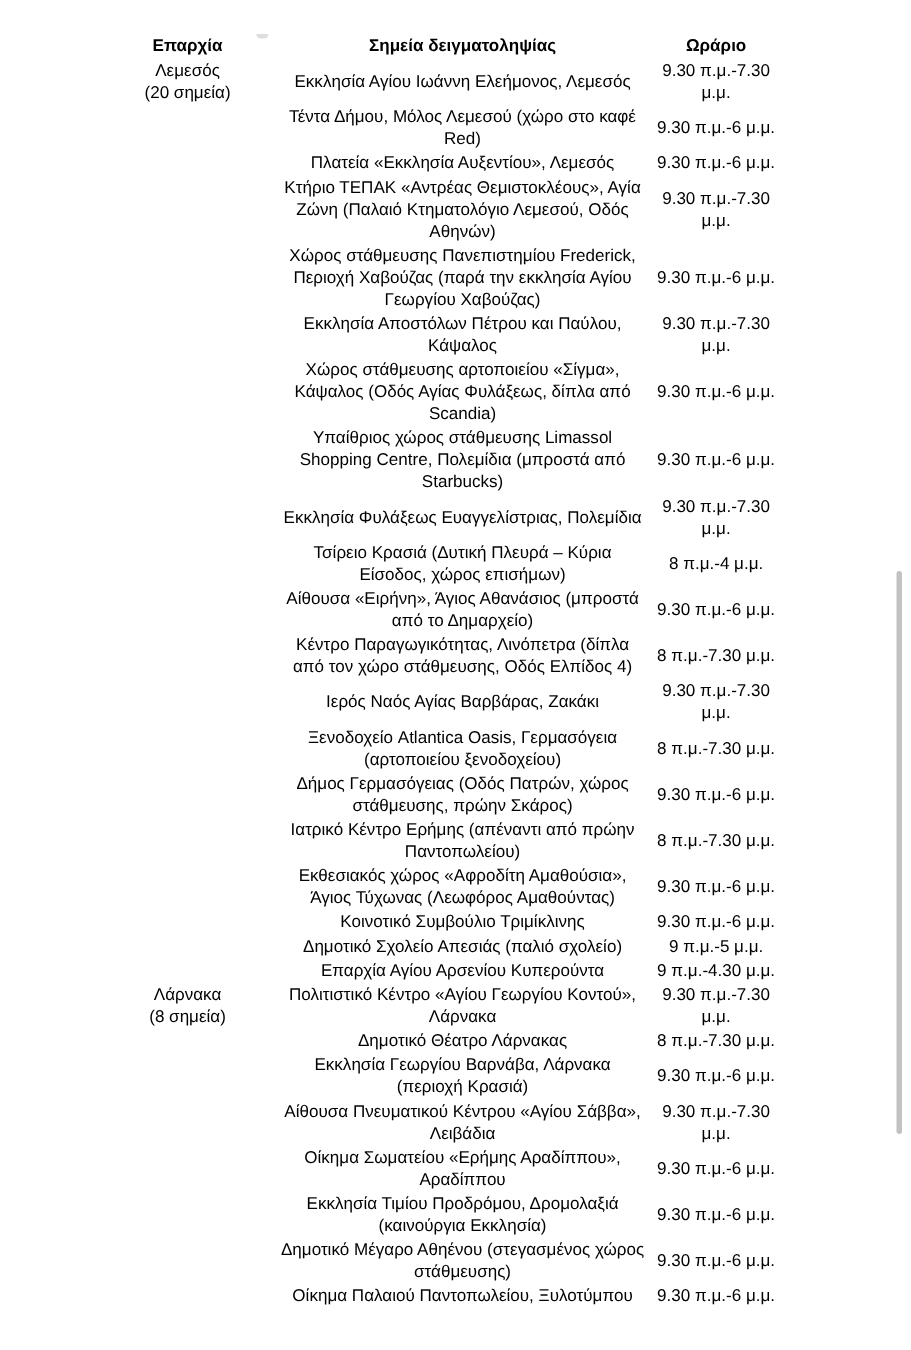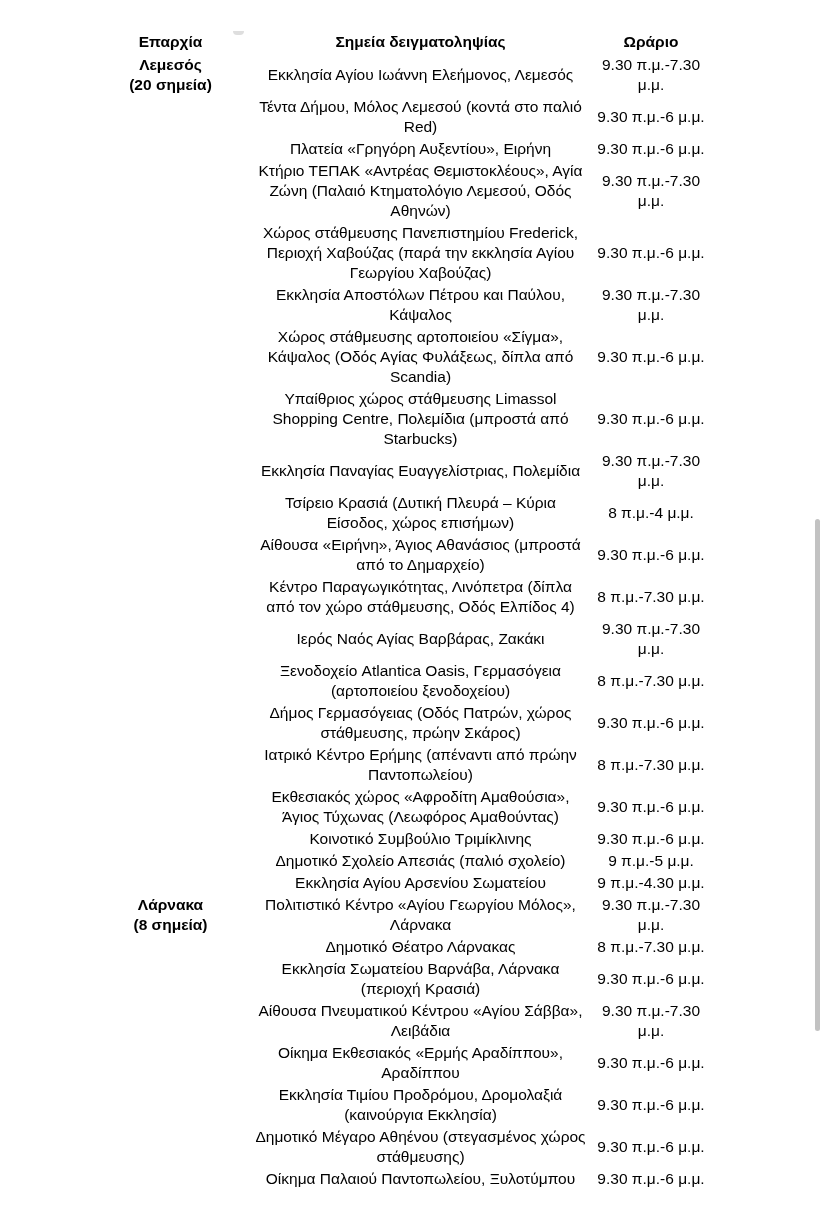--- a/index.html
+++ b/index.html
@@ -42,21 +42,21 @@
     padding: 1px 0;
     vertical-align: middle;
     word-wrap: break-word;
   }
   thead th {
     font-weight: 700;
     padding-bottom: 2px;
   }
   td.province-cell {
     vertical-align: top;
-    font-weight: 700;
+    font-weight: 400;
   }
   td.site-cell  { padding: 1px 2px; }
   td.hours-cell { padding: 1px 0; }
   .scrollbar-thumb {
     position: absolute;
     left: 815px;
     top: 488px;
     width: 5px;
     height: 512px;
     border-radius: 3px;
@@ -86,25 +86,25 @@
     <tbody id="table-body">
         <tr>
           <td class="province-cell" rowspan="20">
             <div>Λεμεσός</div>
             <div>(20 σημεία)</div>
           </td>
           <td class="site-cell">Εκκλησία Αγίου Ιωάννη Ελεήμονος, Λεμεσός</td>
           <td class="hours-cell">9.30 π.μ.-7.30 μ.μ.</td>
         </tr>
         <tr>
-          <td class="site-cell">Τέντα Δήμου, Μόλος Λεμεσού (κοντά στο παλιό Red)</td>
-          <td class="hours-cell">9.30 π.μ.-6 μ.μ.</td>
-        </tr>
-        <tr>
-          <td class="site-cell">Πλατεία «Γρηγόρη Αυξεντίου», Ειρήνη</td>
+          <td class="site-cell">Τέντα Δήμου, Μόλος Λεμεσού (χώρο στο καφέ Red)</td>
+          <td class="hours-cell">9.30 π.μ.-6 μ.μ.</td>
+        </tr>
+        <tr>
+          <td class="site-cell">Πλατεία «Εκκλησία Αυξεντίου», Λεμεσός</td>
           <td class="hours-cell">9.30 π.μ.-6 μ.μ.</td>
         </tr>
         <tr>
           <td class="site-cell">Κτήριο ΤΕΠΑΚ «Αντρέας Θεμιστοκλέους», Αγία Ζώνη (Παλαιό Κτηματολόγιο Λεμεσού, Οδός Αθηνών)</td>
           <td class="hours-cell">9.30 π.μ.-7.30 μ.μ.</td>
         </tr>
         <tr>
           <td class="site-cell">Χώρος στάθμευσης Πανεπιστημίου Frederick, Περιοχή Χαβούζας (παρά την εκκλησία Αγίου Γεωργίου Χαβούζας)</td>
           <td class="hours-cell">9.30 π.μ.-6 μ.μ.</td>
         </tr>
@@ -114,21 +114,21 @@
         </tr>
         <tr>
           <td class="site-cell">Χώρος στάθμευσης αρτοποιείου «Σίγμα», Κάψαλος (Οδός Αγίας Φυλάξεως, δίπλα από Scandia)</td>
           <td class="hours-cell">9.30 π.μ.-6 μ.μ.</td>
         </tr>
         <tr>
           <td class="site-cell">Υπαίθριος χώρος στάθμευσης Limassol Shopping Centre, Πολεμίδια (μπροστά από Starbucks)</td>
           <td class="hours-cell">9.30 π.μ.-6 μ.μ.</td>
         </tr>
         <tr>
-          <td class="site-cell">Εκκλησία Παναγίας Ευαγγελίστριας, Πολεμίδια</td>
+          <td class="site-cell">Εκκλησία Φυλάξεως Ευαγγελίστριας, Πολεμίδια</td>
           <td class="hours-cell">9.30 π.μ.-7.30 μ.μ.</td>
         </tr>
         <tr>
           <td class="site-cell">Τσίρειο Κρασιά (Δυτική Πλευρά – Κύρια Είσοδος, χώρος επισήμων)</td>
           <td class="hours-cell">8 π.μ.-4 μ.μ.</td>
         </tr>
         <tr>
           <td class="site-cell">Αίθουσα «Ειρήνη», Άγιος Αθανάσιος (μπροστά από το Δημαρχείο)</td>
           <td class="hours-cell">9.30 π.μ.-6 μ.μ.</td>
         </tr>
@@ -158,45 +158,45 @@
         </tr>
         <tr>
           <td class="site-cell">Κοινοτικό Συμβούλιο Τριμίκλινης</td>
           <td class="hours-cell">9.30 π.μ.-6 μ.μ.</td>
         </tr>
         <tr>
           <td class="site-cell">Δημοτικό Σχολείο Απεσιάς (παλιό σχολείο)</td>
           <td class="hours-cell">9 π.μ.-5 μ.μ.</td>
         </tr>
         <tr>
-          <td class="site-cell">Εκκλησία Αγίου Αρσενίου Σωματείου</td>
+          <td class="site-cell">Επαρχία Αγίου Αρσενίου Κυπερούντα</td>
           <td class="hours-cell">9 π.μ.-4.30 μ.μ.</td>
         </tr>
         <tr>
           <td class="province-cell" rowspan="8">
             <div>Λάρνακα</div>
             <div>(8 σημεία)</div>
           </td>
-          <td class="site-cell">Πολιτιστικό Κέντρο «Αγίου Γεωργίου Μόλος», Λάρνακα</td>
+          <td class="site-cell">Πολιτιστικό Κέντρο «Αγίου Γεωργίου Κοντού», Λάρνακα</td>
           <td class="hours-cell">9.30 π.μ.-7.30 μ.μ.</td>
         </tr>
         <tr>
           <td class="site-cell">Δημοτικό Θέατρο Λάρνακας</td>
           <td class="hours-cell">8 π.μ.-7.30 μ.μ.</td>
         </tr>
         <tr>
-          <td class="site-cell">Εκκλησία Σωματείου Βαρνάβα, Λάρνακα (περιοχή Κρασιά)</td>
+          <td class="site-cell">Εκκλησία Γεωργίου Βαρνάβα, Λάρνακα (περιοχή Κρασιά)</td>
           <td class="hours-cell">9.30 π.μ.-6 μ.μ.</td>
         </tr>
         <tr>
           <td class="site-cell">Αίθουσα Πνευματικού Κέντρου «Αγίου Σάββα», Λειβάδια</td>
           <td class="hours-cell">9.30 π.μ.-7.30 μ.μ.</td>
         </tr>
         <tr>
-          <td class="site-cell">Οίκημα Εκθεσιακός «Ερμής Αραδίππου», Αραδίππου</td>
+          <td class="site-cell">Οίκημα Σωματείου «Ερήμης Αραδίππου», Αραδίππου</td>
           <td class="hours-cell">9.30 π.μ.-6 μ.μ.</td>
         </tr>
         <tr>
           <td class="site-cell">Εκκλησία Τιμίου Προδρόμου, Δρομολαξιά (καινούργια Εκκλησία)</td>
           <td class="hours-cell">9.30 π.μ.-6 μ.μ.</td>
         </tr>
         <tr>
           <td class="site-cell">Δημοτικό Μέγαρο Αθηένου (στεγασμένος χώρος στάθμευσης)</td>
           <td class="hours-cell">9.30 π.μ.-6 μ.μ.</td>
         </tr>

